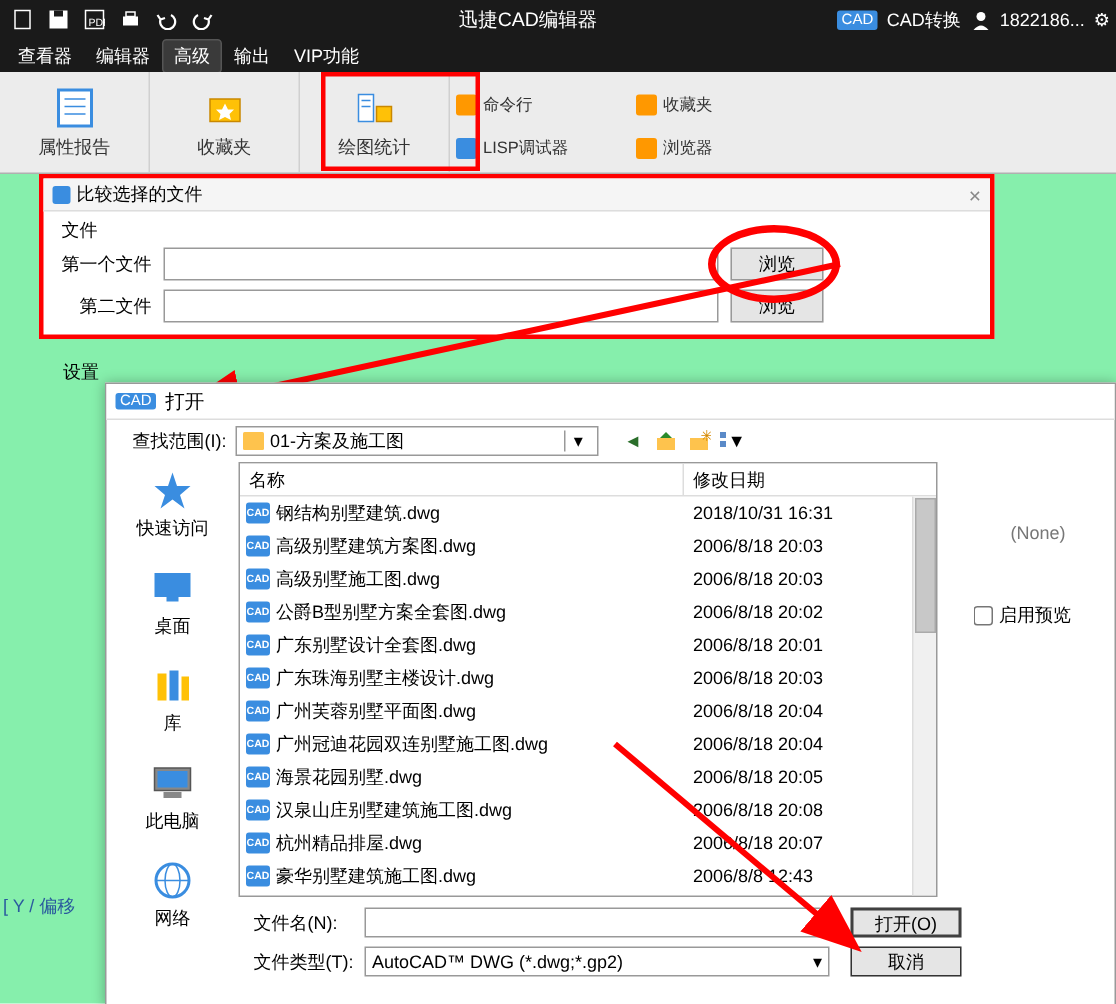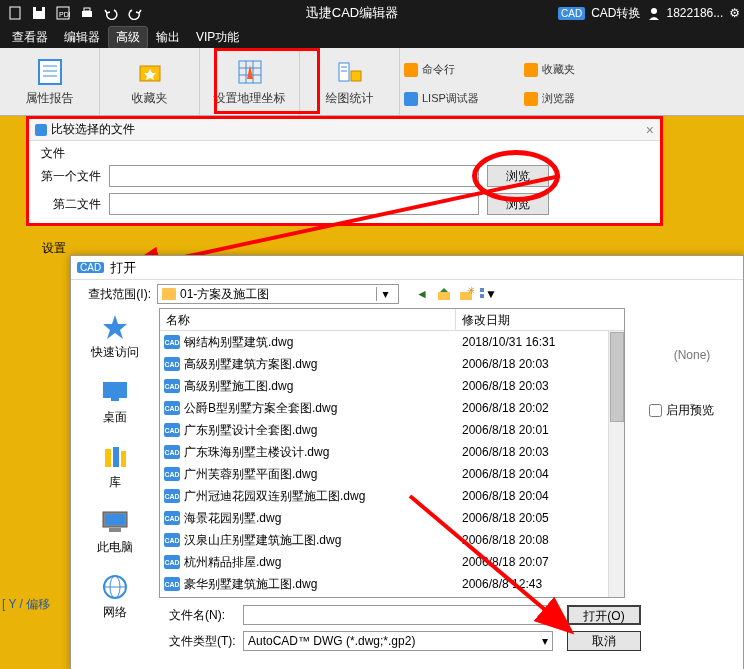--- a/index.html
+++ b/index.html
@@ -21,21 +21,21 @@
 .ribbon-btn { width: 100px; height: 100%; display: flex; flex-direction: column; align-items: center; justify-content: center; gap: 2px; border-right: 1px solid #d0d0d0; }
 .ribbon-btn .ric { width: 32px; height: 32px; display: flex; align-items: center; justify-content: center; }
 .ribbon-btn span { font-size: 12px; color: #333; }
 .ribbon-side { width: 120px; display: flex; flex-direction: column; font-size: 11px; color: #333; padding: 2px 4px; gap: 2px; }
 .ribbon-side div { display: flex; align-items: center; gap: 4px; margin-top: 12px; }
 .orange-ic { width: 14px; height: 14px; background: #ff9800; border-radius: 2px; }
 .blue-ic { width: 14px; height: 14px; background: #3a8de0; border-radius: 2px; }
 
 .redbox-ribbon { position: absolute; left: 214px; top: 0; width: 106px; height: 66px; border: 3px solid red; pointer-events: none; }
 
-.workspace { position: absolute; left: 0; top: 116px; width: 744px; height: 553px; background: #eab308; }
+.workspace { position: absolute; left: 0; top: 116px; width: 744px; height: 553px; background: #86efac; }
 
 .compare-dialog { position: absolute; left: 26px; top: 0; width: 637px; height: 110px; background: #fff; border: 3px solid red; }
 .cd-title { height: 22px; background: #f5f5f5; border-bottom: 1px solid #ddd; display: flex; align-items: center; padding: 0 6px; gap: 4px; font-size: 12px; }
 .cd-body { padding: 4px 12px; font-size: 12px; }
 .cd-row { display: flex; align-items: center; height: 28px; gap: 8px; }
 .cd-label { width: 60px; text-align: right; }
 .cd-input { width: 370px; height: 22px; border: 1px solid #999; background: #fff; }
 .cd-btn { width: 62px; height: 22px; border: 1px solid #999; background: #e5e5e5; text-align: center; line-height: 20px; }
 .cd-btn.circled { position: relative; }
 .red-circle { position: absolute; left: -16px; top: -16px; width: 88px; height: 52px; border: 5px solid red; border-radius: 50%; pointer-events: none; }
@@ -160,33 +160,20 @@
     <span>属性报告</span>
   </div>
   <div class="ribbon-btn">
     <div class="ric">
         <svg width="30" height="30">
           <rect x="5" y="9" width="20" height="15" fill="#ffc107" stroke="#c98800"></rect>
           <polygon points="15,12 17,16 21,16 18,19 19,23 15,21 11,23 12,19 9,16 13,16" fill="#fff"></polygon>
         </svg>
       </div>
     <span>收藏夹</span>
-  </div>
-  <div class="ribbon-btn">
-    <div class="ric">
-        <svg width="30" height="30">
-          <rect x="4" y="4" width="22" height="22" fill="none" stroke="#3a8de0"></rect>
-          <line x1="4" y1="11" x2="26" y2="11" stroke="#3a8de0"></line>
-          <line x1="4" y1="18" x2="26" y2="18" stroke="#3a8de0"></line>
-          <line x1="11" y1="4" x2="11" y2="26" stroke="#3a8de0"></line>
-          <line x1="18" y1="4" x2="18" y2="26" stroke="#3a8de0"></line>
-          <polygon points="15,8 12,22 18,22" fill="#ff5722"></polygon>
-        </svg>
-      </div>
-    <span>设置地理坐标</span>
   </div>
   <div class="ribbon-btn">
     <div class="ric">
         <svg width="30" height="30">
           <rect x="4" y="6" width="10" height="18" fill="#fff" stroke="#3a8de0"></rect>
           <rect x="16" y="14" width="10" height="10" fill="#ffc107" stroke="#c98800"></rect>
           <line x1="6" y1="10" x2="12" y2="10" stroke="#3a8de0"></line>
           <line x1="6" y1="14" x2="12" y2="14" stroke="#3a8de0"></line>
         </svg>
       </div>

